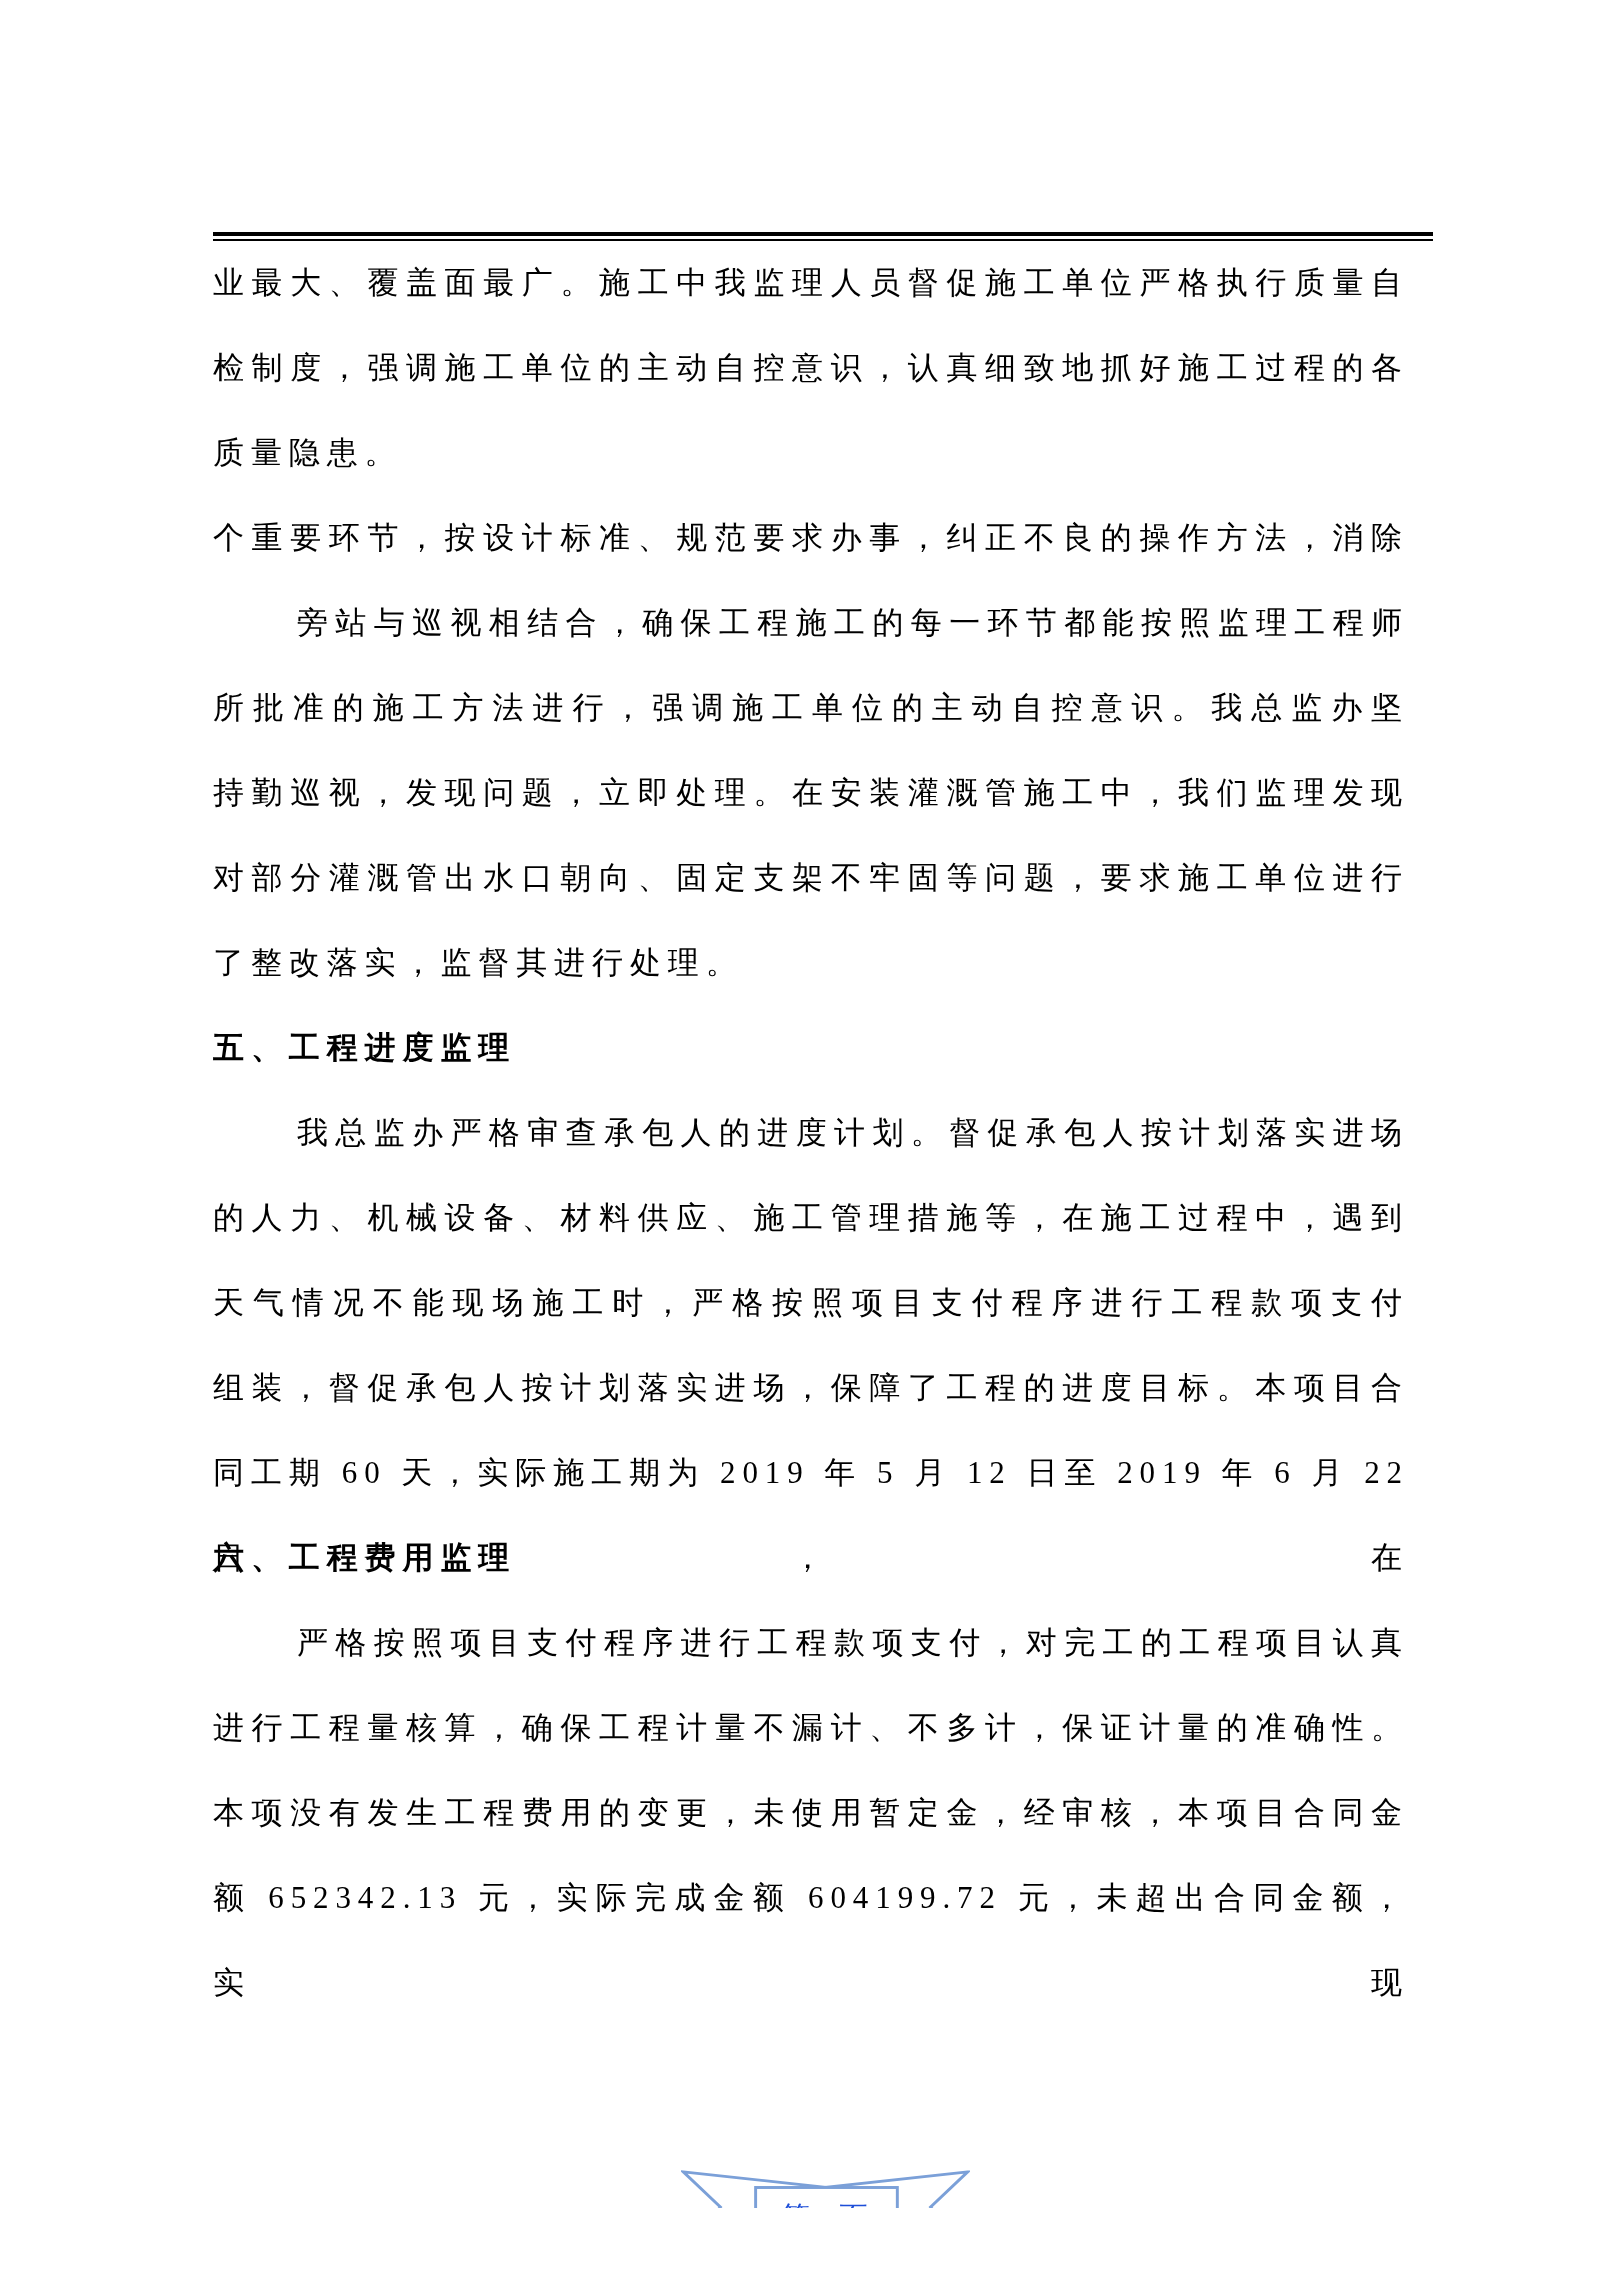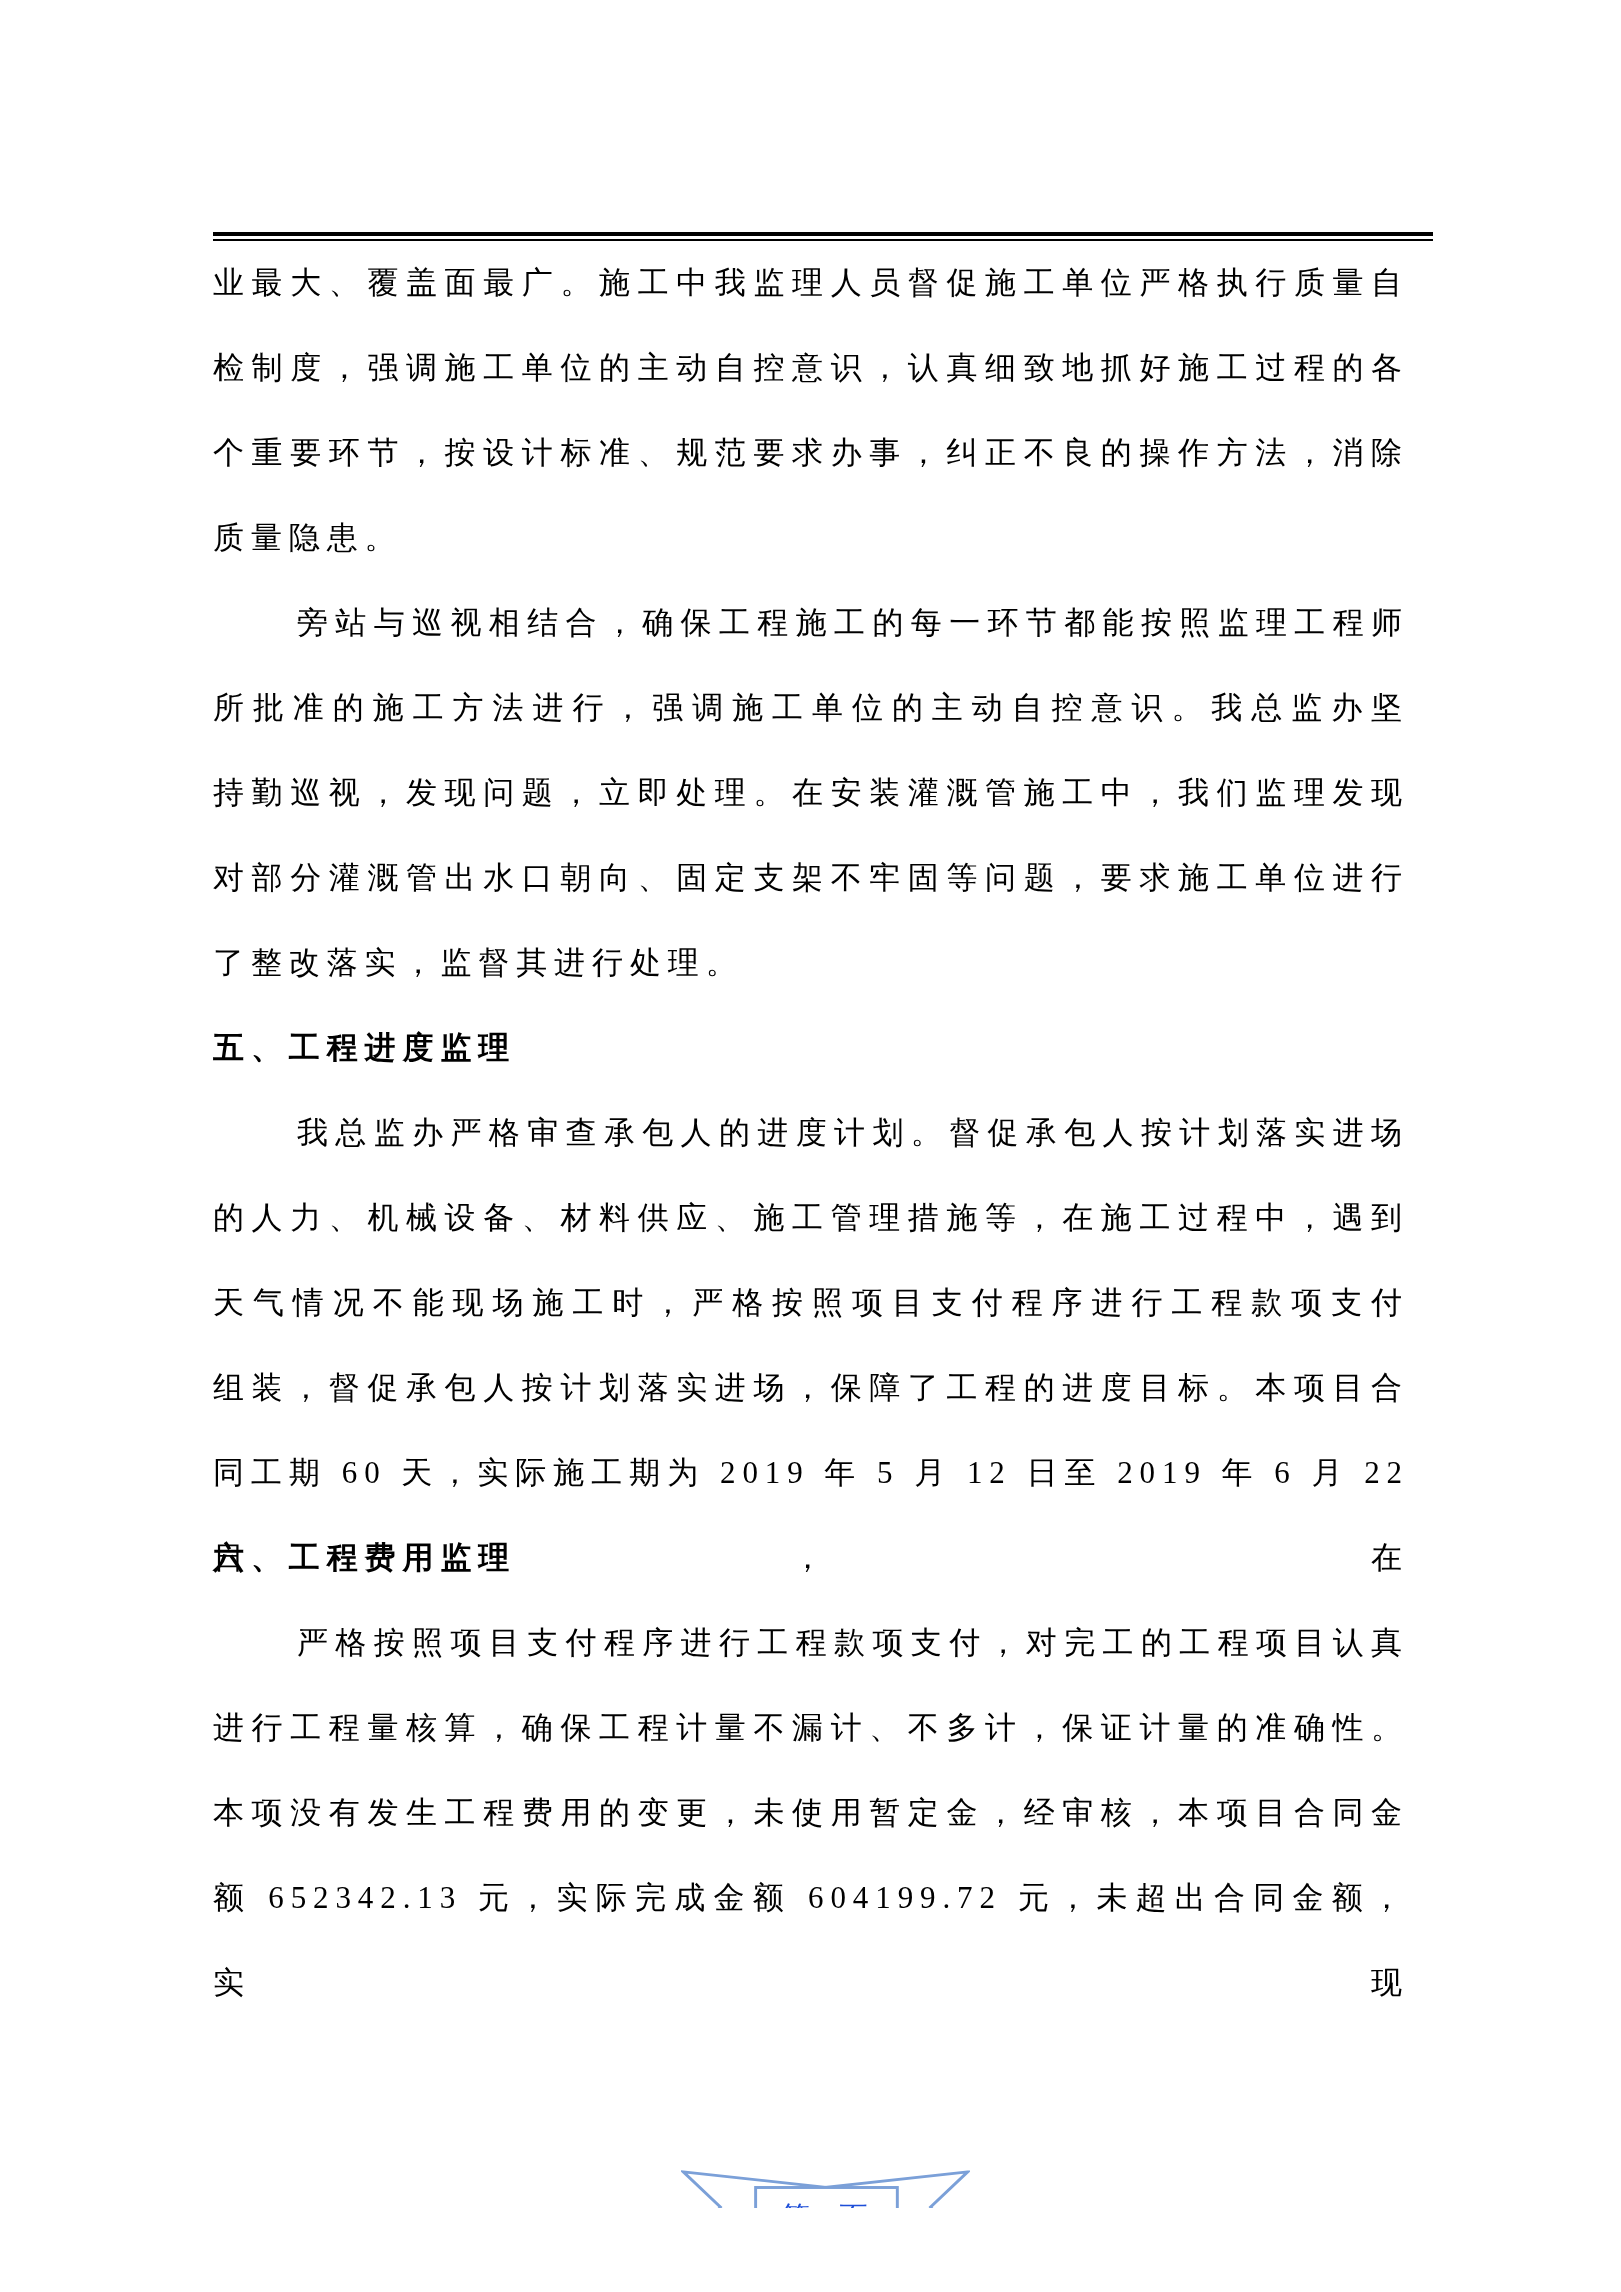--- a/index.html
+++ b/index.html
@@ -57,22 +57,22 @@
 </head>
 <body>
 
 <div class="page">
 
   <div class="header-rule"></div>
 
   <main class="body-text">
     <div class="ln">业最大、覆盖面最广。施工中我监理人员督促施工单位严格执行质量自</div>
     <div class="ln">检制度，强调施工单位的主动自控意识，认真细致地抓好施工过程的各</div>
+    <div class="ln last">质量隐患。</div>
     <div class="ln">个重要环节，按设计标准、规范要求办事，纠正不良的操作方法，消除</div>
-    <div class="ln last">质量隐患。</div>
     <div class="ln indent">旁站与巡视相结合，确保工程施工的每一环节都能按照监理工程师</div>
     <div class="ln">所批准的施工方法进行，强调施工单位的主动自控意识。我总监办坚</div>
     <div class="ln">持勤巡视，发现问题，立即处理。在安装灌溉管施工中，我们监理发现</div>
     <div class="ln">对部分灌溉管出水口朝向、固定支架不牢固等问题，要求施工单位进行</div>
     <div class="ln last">了整改落实，监督其进行处理。</div>
     <div class="ln heading">五、工程进度监理</div>
     <div class="ln indent">我总监办严格审查承包人的进度计划。督促承包人按计划落实进场</div>
     <div class="ln">的人力、机械设备、材料供应、施工管理措施等，在施工过程中，遇到</div>
     <div class="ln">天气情况不能现场施工时，严格按照项目支付程序进行工程款项支付</div>
     <div class="ln">组装，督促承包人按计划落实进场，保障了工程的进度目标。本项目合</div>

